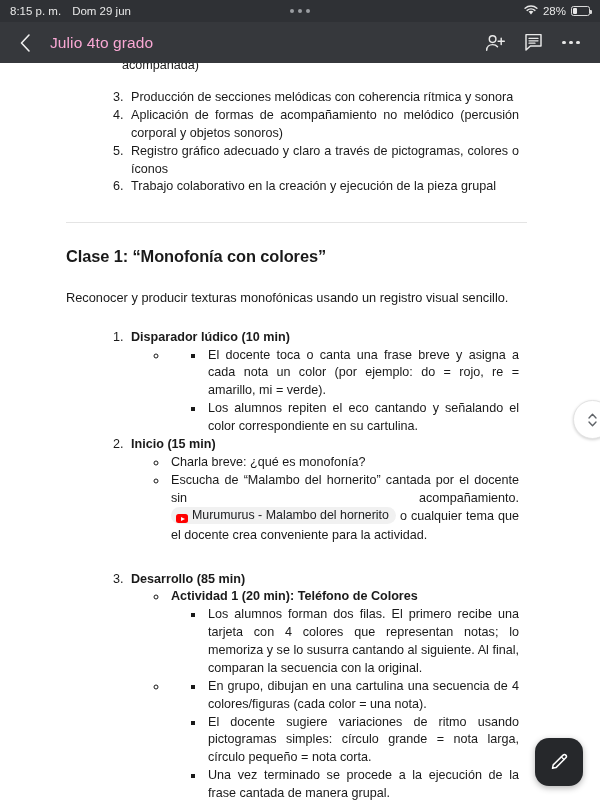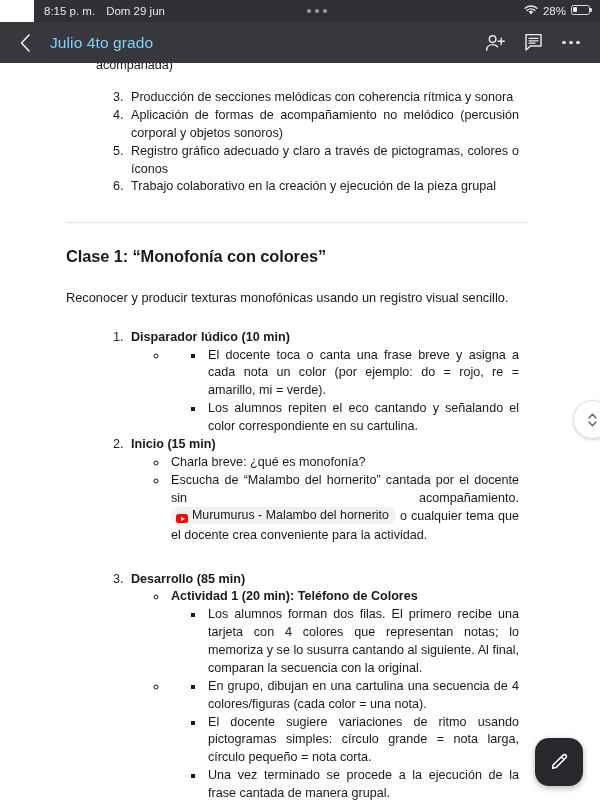--- a/index.html
+++ b/index.html
@@ -19,25 +19,24 @@
   .statusbar {
     height: 22px;
     background: #2f3135;
     color: #e8e8e8;
     display: flex;
     align-items: center;
     padding: 0 10px;
     font-size: 11.5px;
     box-sizing: border-box;
     position: relative;
-    margin-left: 34px;
   }
   .sb-left { display: flex; align-items: center; gap: 11px; white-space: nowrap; }
   .sb-spacer { flex: 1; }
-  .sb-right { display: flex; align-items: flex-start; gap: 5px; white-space: nowrap; }
+  .sb-right { display: flex; align-items: center; gap: 5px; white-space: nowrap; }
   .camera-dots {
     position: absolute;
     left: 50%;
     top: 50%;
     transform: translate(-50%, -50%);
     display: flex;
     gap: 4px;
   }
   .camera-dots i {
     display: block;
@@ -78,21 +77,21 @@
     align-items: center;
     padding: 0 14px 0 12px;
     box-sizing: border-box;
   }
   .appbar .back {
     width: 26px; height: 26px;
     display: flex; align-items: center; justify-content: center;
     cursor: pointer;
   }
   .appbar .title {
-    color: #7dd3fc;
+    color: #f9a8d4;
     font-size: 15.5px;
     margin-left: 12px;
     letter-spacing: 0.1px;
     white-space: nowrap;
     overflow: hidden;
   }
   .appbar .grow { flex: 1; }
   .appbar .act {
     width: 30px; height: 30px;
     display: flex; align-items: center; justify-content: center;
@@ -118,21 +117,21 @@
   }
 
   .clip-line {
     margin: 0;
     height: 11px;
     overflow: hidden;
     position: relative;
   }
   .clip-line span {
     position: absolute;
-    left: 30px;
+    left: 56px;
     top: -6px;
     white-space: nowrap;
   }
 
   ol.lvl1 {
     margin: 15px;
     padding-left: 46px;
     list-style: decimal;
   }
   ol.lvl1 > li {

